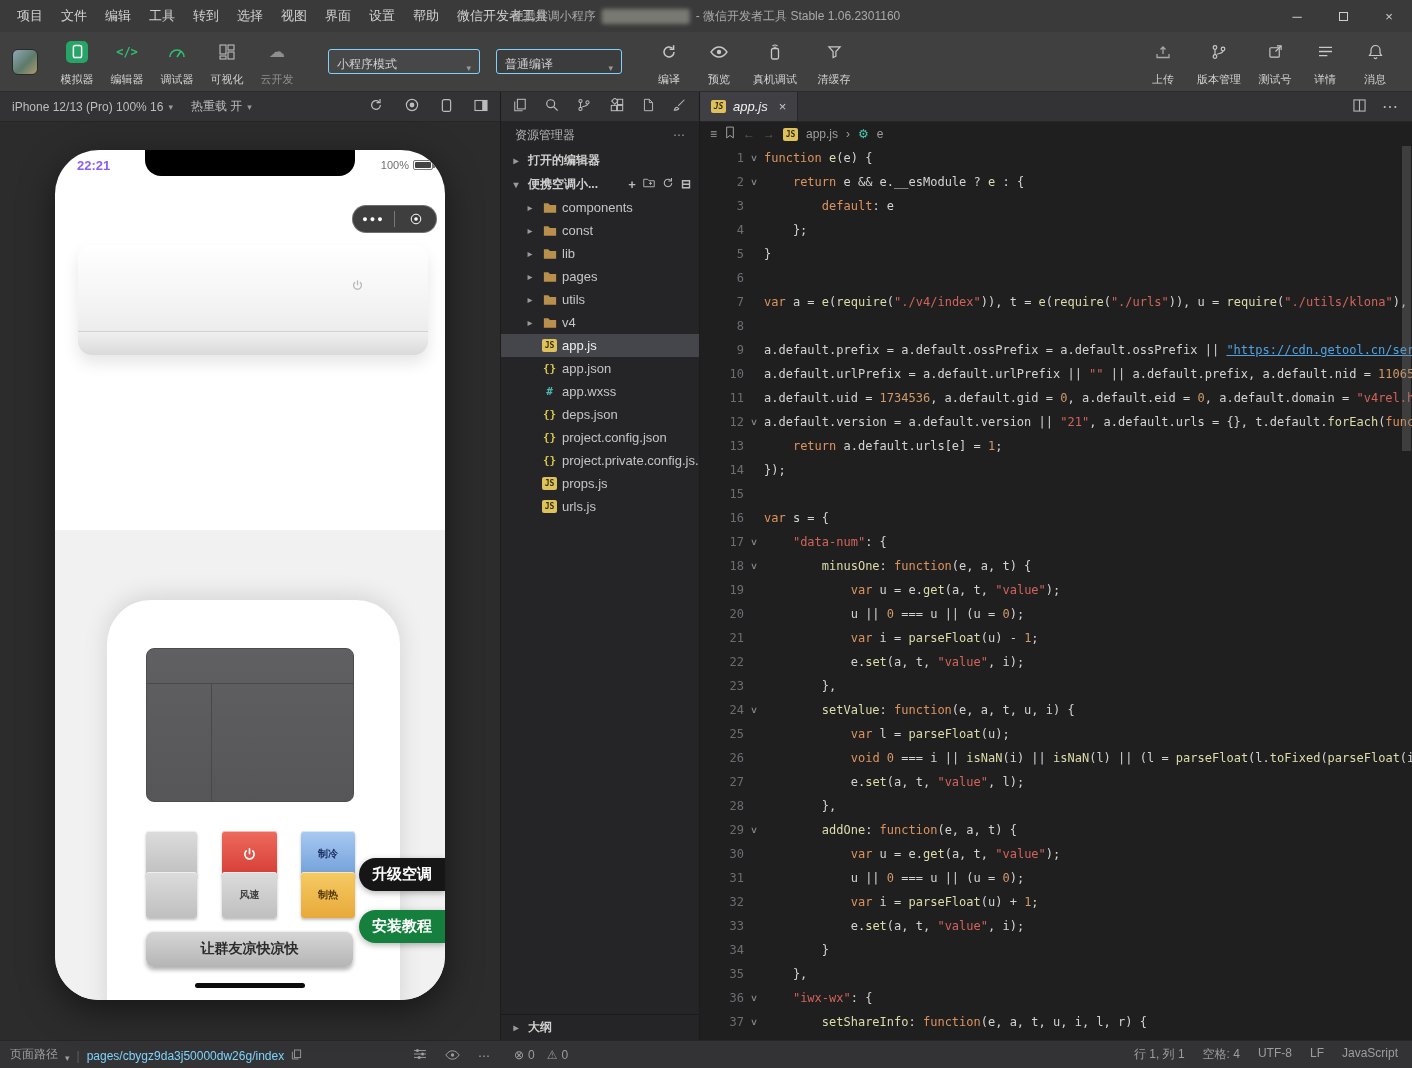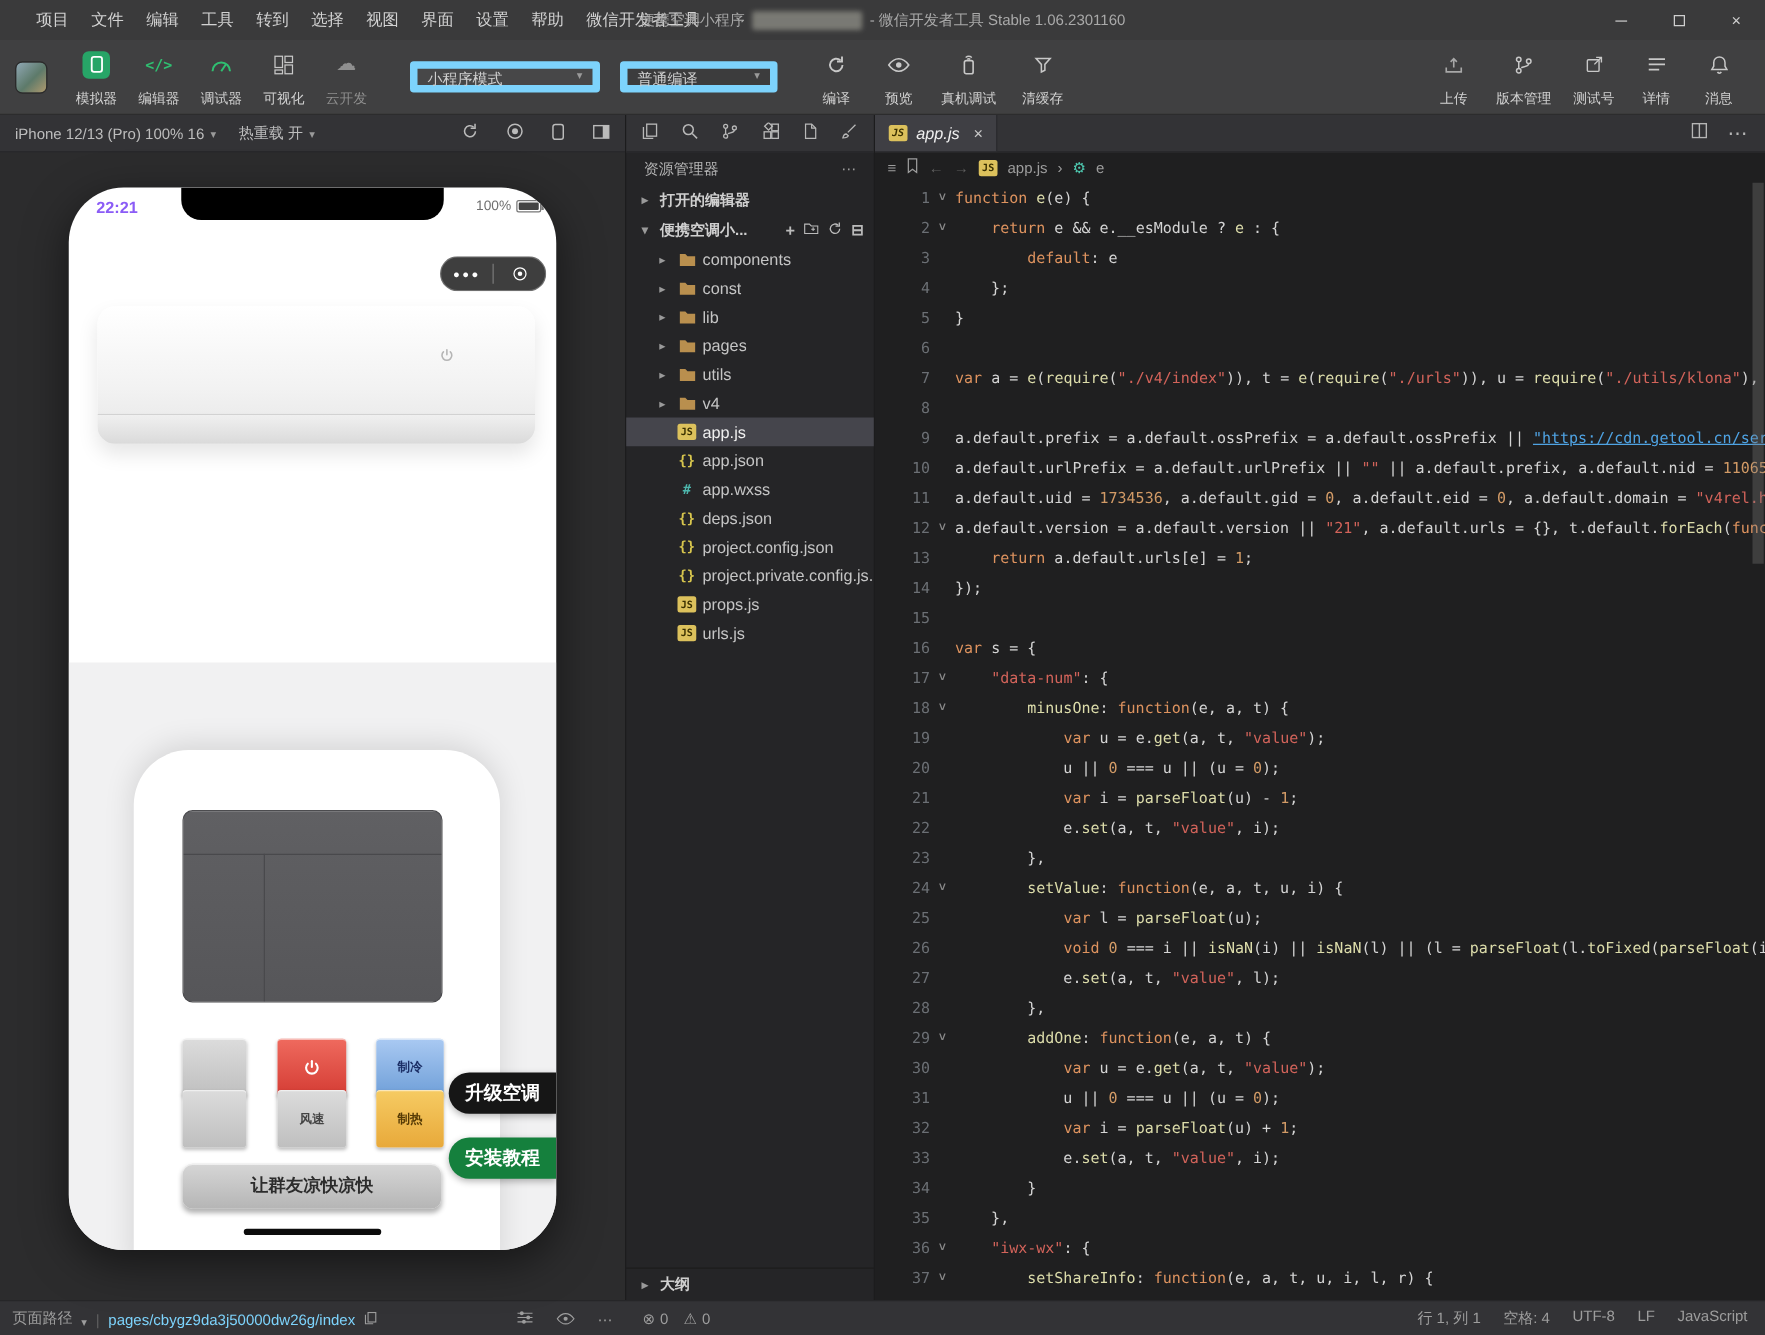--- a/index.html
+++ b/index.html
@@ -2,21 +2,21 @@
 <html><head>
 <meta charset="utf-8">
 <style>
   * { margin:0; padding:0; box-sizing:border-box; }
   html,body { width:1412px; height:1068px; overflow:hidden; background:#1f1f20;
     font-family:"Liberation Sans", sans-serif; }
   .app { position:relative; width:1412px; height:1068px; color:#ccc; }
 
   
   .titlebar { height:32px; background:#3a3a3b; display:flex; align-items:center; position:relative; }
-  .menus { display:flex; padding-left:20px;text-align:center; }
+  .menus { display:flex; padding-left:8px;text-align:center; }
   .menu-item { padding:0 9px; line-height:32px; font-size:13px; color:#d2d2d2; cursor:default; }
   .win-title { position:absolute; left:50%; top:0; transform:translateX(-50%); height:32px;
     display:flex; align-items:center; gap:6px; font-size:12px; color:#a9a9a9; white-space:nowrap; }
   .censor { display:inline-block; width:88px; height:15px; background:#85857e; border-radius:2px;
     filter:blur(2px); opacity:.85; }
   .win-controls { margin-left:auto; display:flex; height:32px; }
   .win-btn { width:46px; height:32px; display:flex; align-items:center; justify-content:center;
     color:#cfcfcf; font-size:13px; }
   .max-box { width:9px; height:9px; border:1px solid #cfcfcf; display:inline-block; }
 
@@ -25,22 +25,22 @@
     display:flex; align-items:center; padding:0 12px; }
   .avatar { width:26px; height:26px; border-radius:6px; margin-right:14px;
     background:linear-gradient(135deg,#90a8b5 0%,#5d7a6a 55%,#b09a6e 100%); border:1px solid #2a2a2a; }
   .tool-item { width:50px; height:48px; display:flex; flex-direction:column; align-items:center;
     justify-content:space-between; padding:3px 0 1px; color:#d2d2d2; font-size:11px; line-height:1; }
   .tool-item.dim { color:#8f8f8f; }
   .ticon { height:22px; display:flex; align-items:center; justify-content:center; }
   .chip-green { width:22px; height:22px; border-radius:5px; background:#27a567;
     display:flex; align-items:center; justify-content:center; }
   .code-glyph { color:#2fbf71; font-family:"DejaVu Sans Mono",monospace; font-weight:bold; font-size:12px; }
-  .select { height:25px; background:#474748; border:6px solid #7dd3fc; border-radius:3px; color:#cfcfcf;
-    font-size:12px; display:flex; align-items:flex-start; padding:0 8px; margin:0 8px; }
+  .select { height:25px; background:#474748; border:1px solid #7dd3fc; border-radius:3px; color:#cfcfcf;
+    font-size:12px; display:flex; align-items:flex-end; padding:0 8px; margin:0 8px; }
   .select .caret { margin-left:auto; padding-left:18px; color:#9a9a9a; font-size:9px; }
   .sel-mode { width:152px; margin-left:26px; }
   .sel-compile { width:126px; background:#3c3c3d; }
   .tool-actions { display:flex; margin-left:14px; }
   .tool-right { display:flex; margin-left:auto; }
 
   
   .main { display:flex; height:948px; }
 
   

